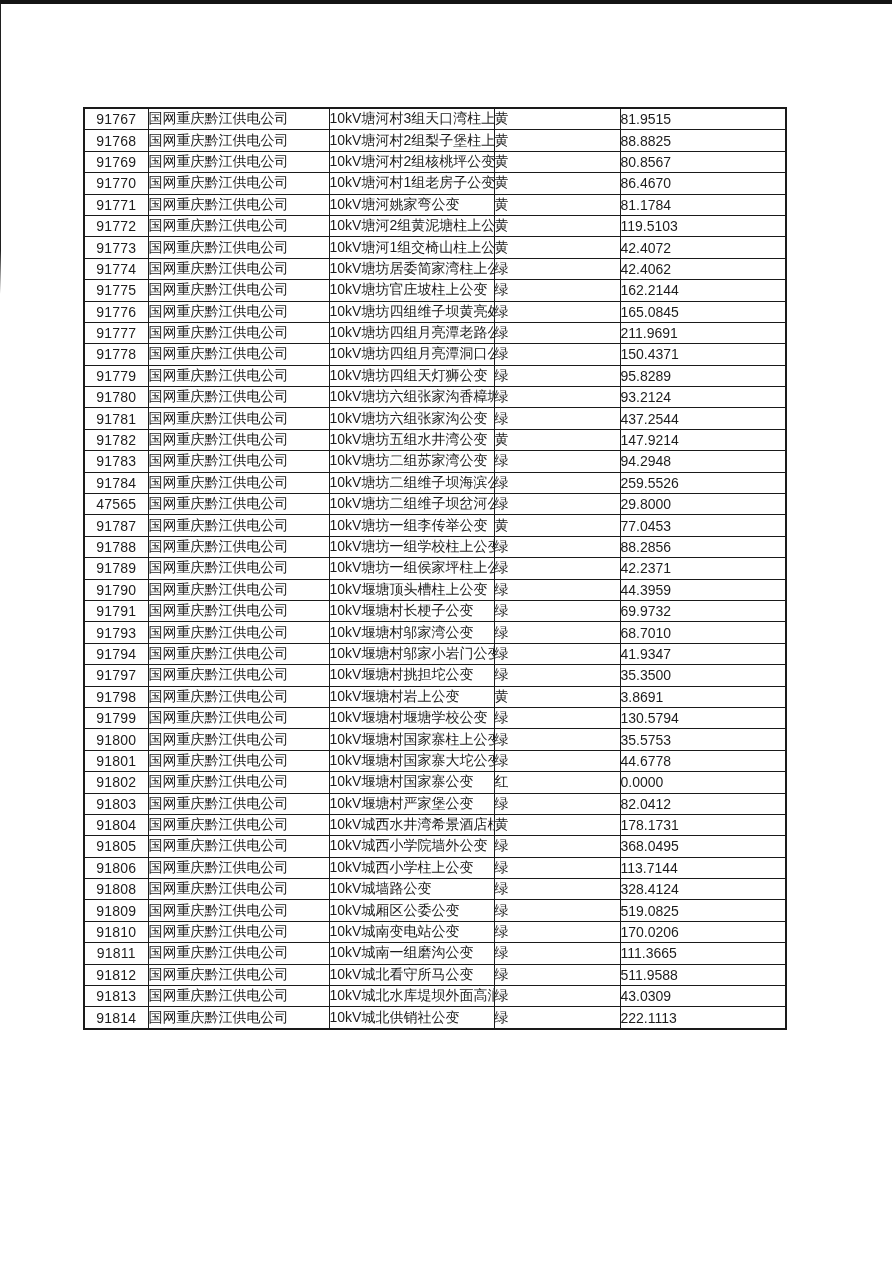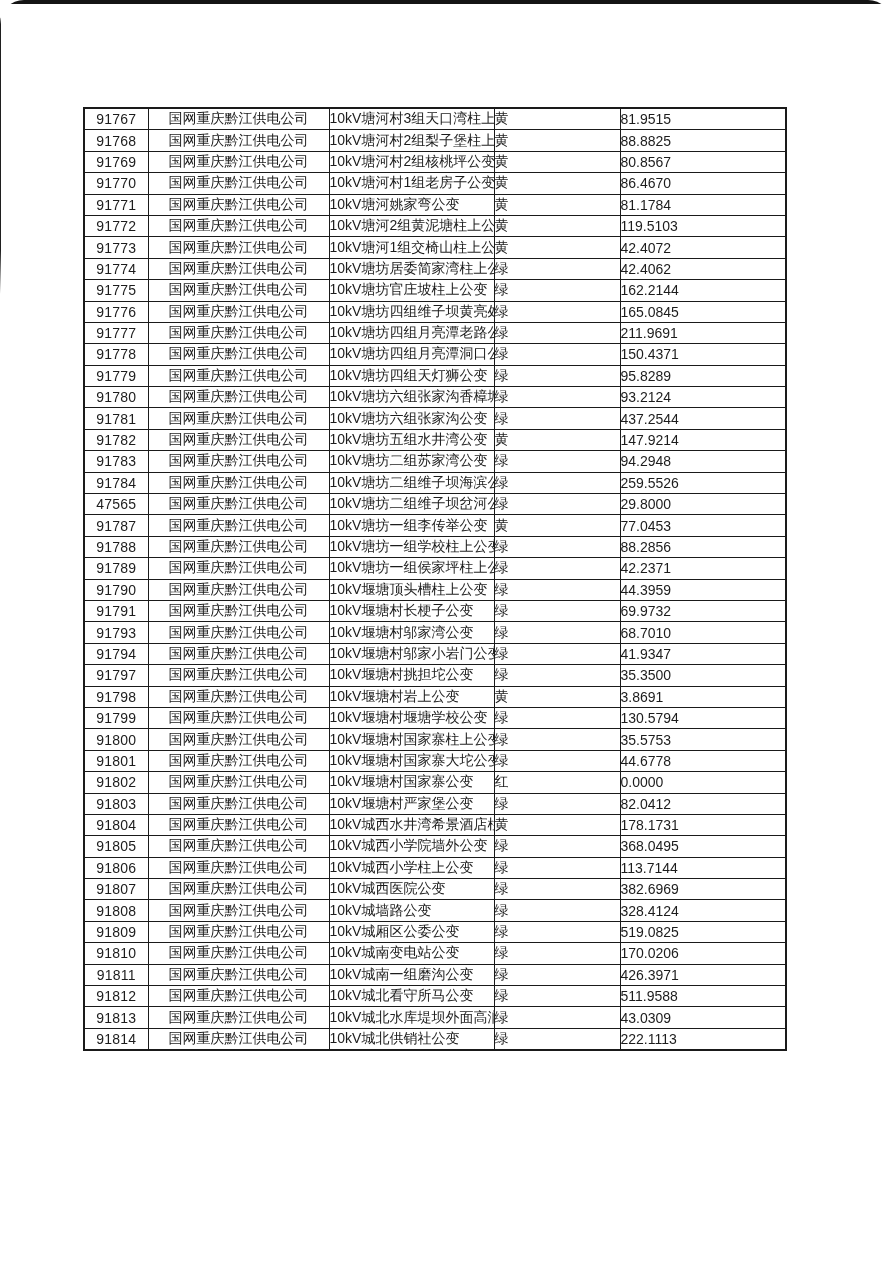--- a/index.html
+++ b/index.html
@@ -7,21 +7,20 @@
     padding: 0;
     background: #ffffff;
     font-family: "Liberation Sans", "DejaVu Sans", sans-serif;
   }
   .page {
     position: relative;
     width: 892px;
     height: 1262px;
     background: #ffffff;
     overflow: hidden;
-    border-radius: 24px;
   }
   .top-bar {
     position: absolute;
     top: 0;
     left: 0;
     width: 892px;
     height: 4px;
     background: #141414;
   }
   .left-line {
@@ -45,21 +44,21 @@
     border: 1px solid #1a1a1a;
     height: 20.4px;
     padding: 0;
     font-size: 14px;
     color: #1c1c1c;
     overflow: hidden;
     white-space: nowrap;
     vertical-align: middle;
   }
   td.c-id     { text-align: center; letter-spacing: 0.2px; }
-  td.c-company{ text-align: center; padding-left: 3px; }
+  td.c-company{ text-align: left; padding-left: 3px; }
   td.c-name   { text-align: left; padding-left: 2px; }
   td.c-status { text-align: left; padding-left: 2px; }
   td.c-value  { }
 </style>
 </head>
 <body>
 
 <div class="page">
   <div class="top-bar"></div>
   <div class="left-line"></div>
@@ -358,27 +357,20 @@
   </tr>
 
   <tr>
     <td class="c-id">91806</td>
     <td class="c-company">国网重庆黔江供电公司</td>
     <td class="c-name">10kV城西小学柱上公变</td>
     <td class="c-status">绿</td>
     <td class="c-value">113.7144</td>
   </tr>
 
-  <tr>
-    <td class="c-id">91807</td>
-    <td class="c-company">国网重庆黔江供电公司</td>
-    <td class="c-name">10kV城西医院公变</td>
-    <td class="c-status">绿</td>
-    <td class="c-value">382.6969</td>
-  </tr>
 
   <tr>
     <td class="c-id">91808</td>
     <td class="c-company">国网重庆黔江供电公司</td>
     <td class="c-name">10kV城墙路公变</td>
     <td class="c-status">绿</td>
     <td class="c-value">328.4124</td>
   </tr>
 
   <tr>
@@ -395,21 +387,21 @@
     <td class="c-name">10kV城南变电站公变</td>
     <td class="c-status">绿</td>
     <td class="c-value">170.0206</td>
   </tr>
 
   <tr>
     <td class="c-id">91811</td>
     <td class="c-company">国网重庆黔江供电公司</td>
     <td class="c-name">10kV城南一组磨沟公变</td>
     <td class="c-status">绿</td>
-    <td class="c-value">426.3971</td>
+    <td class="c-value">111.3665</td>
   </tr>
 
   <tr>
     <td class="c-id">91812</td>
     <td class="c-company">国网重庆黔江供电公司</td>
     <td class="c-name">10kV城北看守所马公变</td>
     <td class="c-status">绿</td>
     <td class="c-value">511.9588</td>
   </tr>
 

